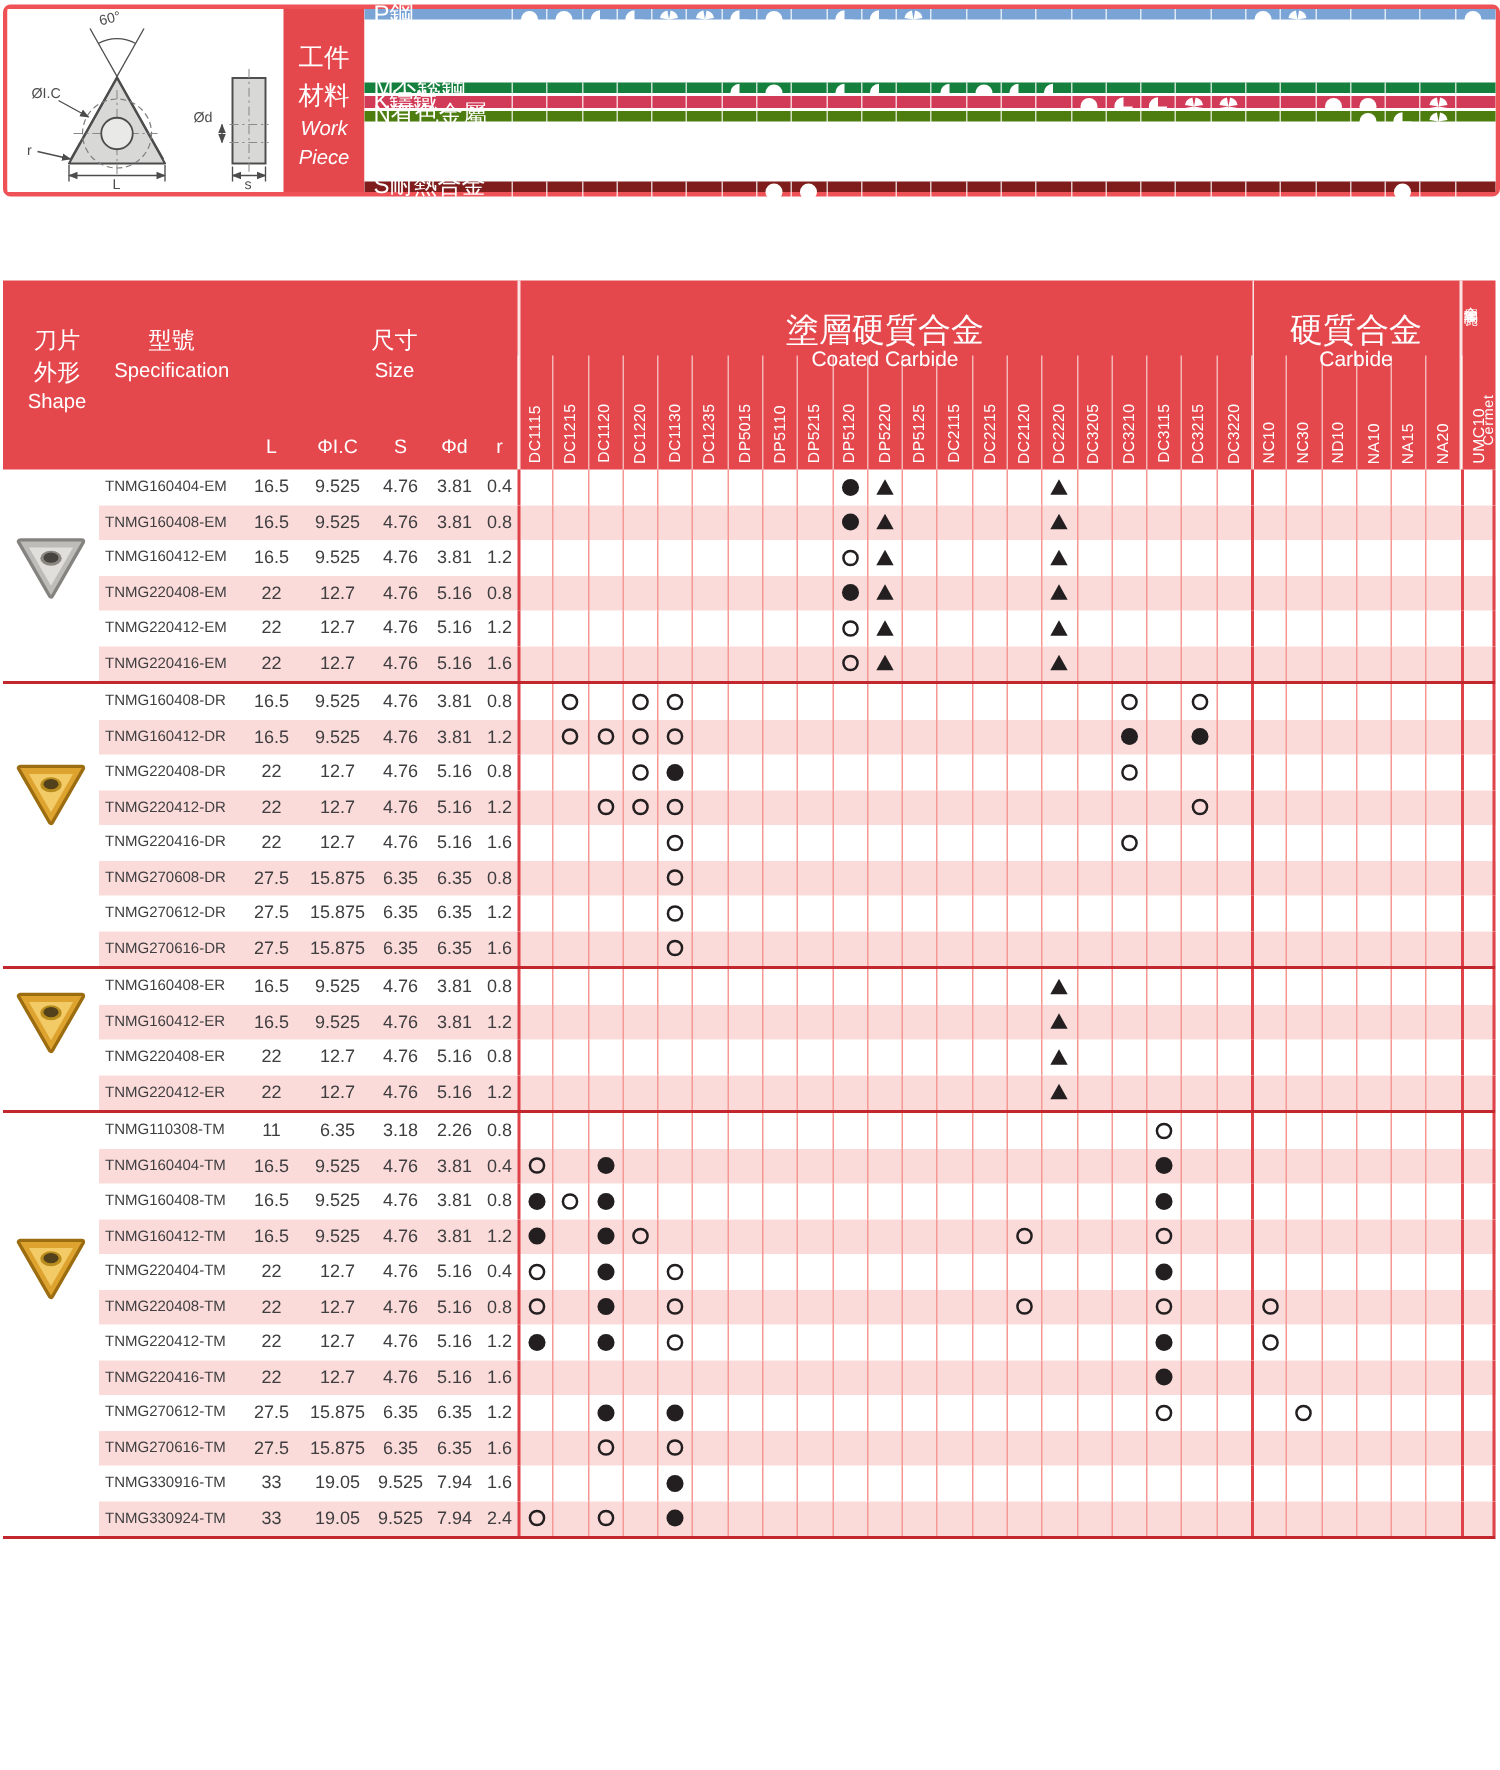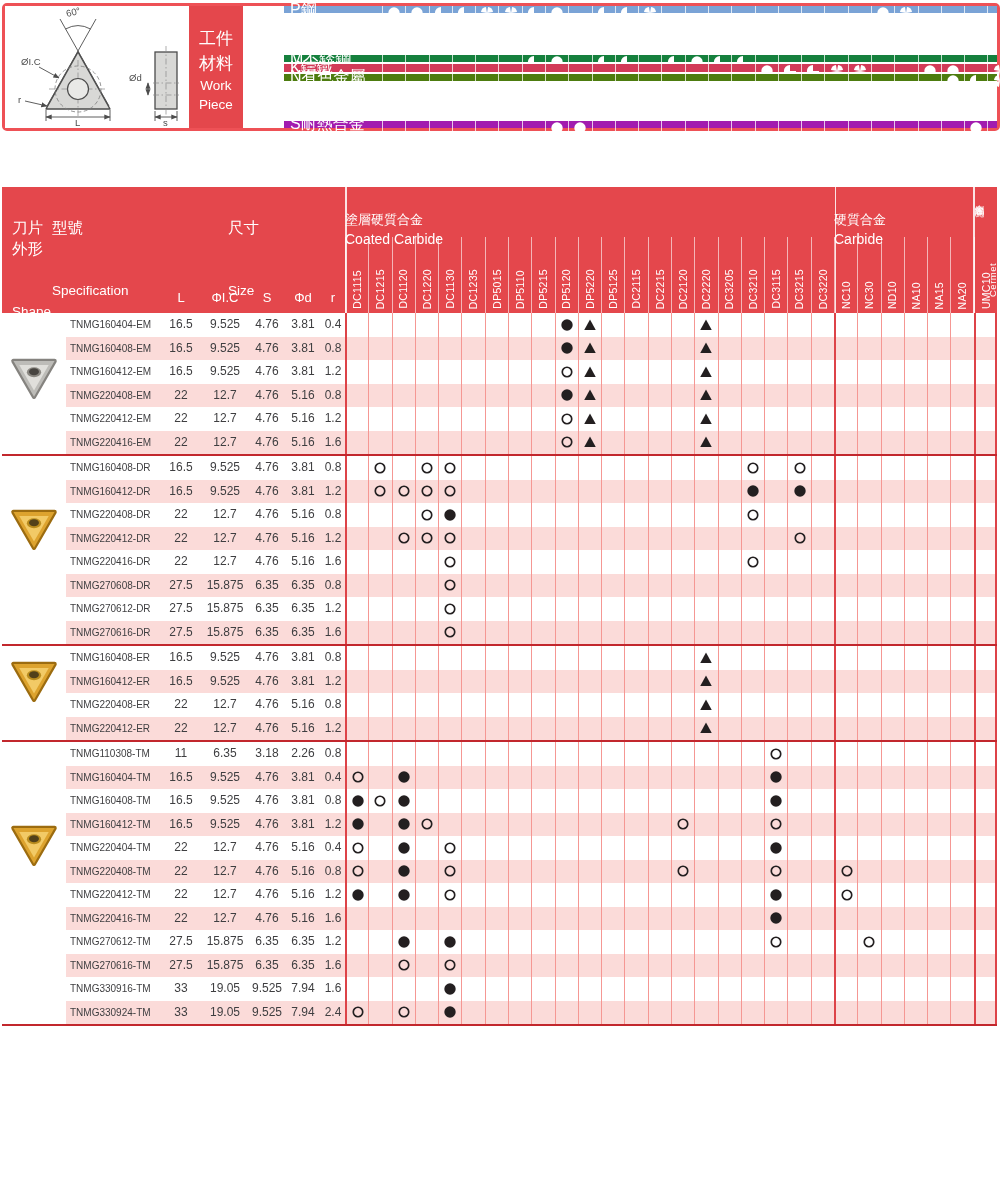--- a/index.html
+++ b/index.html
@@ -8,36 +8,36 @@
   
   .topband{position:absolute;left:2px;top:3px;width:992px;height:122px;border:3px solid #ee5156;border-radius:5px;display:flex;background:#fff;}
   .diag-box{width:184px;height:100%;background:#fff;}
   .diag{width:184px;height:121px;display:block;}
   .diag .lbl{font-size:9.5px;fill:#4c4c4c;font-family:"Liberation Sans",sans-serif;}
   .diag .thin{stroke:#4c4c4c;stroke-width:.9;fill:none;}
   .diag .cl{stroke:#8a8a8a;stroke-width:.7;stroke-dasharray:6 2.5 1.5 2.5;}
   .diag .dim{stroke:#4c4c4c;stroke-width:.9;}
   .wp-block{width:54px;background:#e4474c;color:#fff;text-align:center;padding-top:20px;box-sizing:border-box;}
   .wp-zh{font-size:17px;line-height:25px;display:block;}
-  .wp-en{font-size:13.5px;line-height:19px;display:block;}
-  .bands{flex:1;display:flex;flex-direction:column;gap:2px;background:#fff;padding-left:41px;}
+  .wp-en{font-size:13.5px;line-height:19px;display:block;font-style:italic;}
+  .bands{flex:1;display:flex;flex-direction:column;gap:2px;background:#fff;}
   .band-row{flex:1;position:relative;}
   .band-label{position:absolute;left:6px;top:50%;transform:translateY(-50%);font-size:16px;color:#fff;white-space:nowrap;}
   .band-grid{position:absolute;left:98px;top:0;bottom:0;width:652px;display:grid;grid-template-columns:repeat(28,1fr);}
   .band-cell{border-left:1px solid rgba(255,255,255,.75);display:flex;align-items:center;justify-content:center;}
   .sym{width:14px;height:14px;display:inline-block;}
   .sym svg{width:14px;height:14px;display:block;}
 
   
   .cat-table{position:absolute;left:2px;top:187px;width:995px;}
   .cat-header{position:relative;height:126px;background:#e4474c;color:#fff;}
-  .hd{position:absolute;white-space:nowrap;}
+  .hd{position:absolute;text-align:center;white-space:nowrap;}
   .hd-zh{font-size:15.5px;display:block;line-height:21px;}
-  .hd-en{font-size:13.5px;display:block;line-height:18px;margin-top:44px;}
-  .grp-zh{font-size:13px;display:block;line-height:21px;}
+  .hd-en{font-size:13.5px;display:block;line-height:18px;}
+  .grp-zh{font-size:22px;display:block;line-height:21px;}
   .grp-en{font-size:14px;display:block;line-height:18px;}
   .dimhead{position:absolute;font-size:13px;text-align:center;bottom:8px;}
   .hdr-vline{position:absolute;top:0;bottom:0;width:1.5px;background:rgba(255,255,255,.85);}
   .code-row{position:absolute;left:343px;bottom:0;width:652px;height:76px;display:grid;grid-template-columns:repeat(28,1fr);}
   .code-cell{border-left:1px solid rgba(255,255,255,.6);position:relative;display:flex;align-items:flex-end;justify-content:center;padding-bottom:4px;box-sizing:border-box;}
   .code-text{writing-mode:vertical-rl;transform:rotate(180deg);font-size:10.5px;letter-spacing:.3px;color:#fff;line-height:1;}
   .cermet-box{position:absolute;left:970px;top:10px;height:100px;width:26px;display:flex;justify-content:center;gap:1px;}
   .cermet-zh{writing-mode:vertical-rl;font-size:9.5px;letter-spacing:1px;}
   .cermet-en{writing-mode:vertical-rl;transform:rotate(180deg);font-size:9.5px;letter-spacing:.5px;}
 
@@ -452,21 +452,21 @@
                 <path d="M8 8 L9.22 1.11 A7 7 0 0 1 14.89 6.78 Z" fill="#ffffff" transform="rotate(0 8 8)"></path>
                 <path d="M8 8 L9.22 1.11 A7 7 0 0 1 14.89 6.78 Z" fill="#ffffff" transform="rotate(90 8 8)"></path>
                 <path d="M8 8 L9.22 1.11 A7 7 0 0 1 14.89 6.78 Z" fill="#ffffff" transform="rotate(180 8 8)"></path>
                 <path d="M8 8 L9.22 1.11 A7 7 0 0 1 14.89 6.78 Z" fill="#ffffff" transform="rotate(270 8 8)"></path>
               </svg>
             </span>
           </div>
           <div class="band-cell"></div>
         </div>
       </div>
-      <div class="band-row" style="background: #a21caf; margin-top: 38px;">
+      <div class="band-row" style="background: #7f1d1d; margin-top: 38px;">
         <div class="band-label">S耐熱合金</div>
         <div class="band-grid">
           <div class="band-cell"></div>
           <div class="band-cell"></div>
           <div class="band-cell"></div>
           <div class="band-cell"></div>
           <div class="band-cell"></div>
           <div class="band-cell"></div>
           <div class="band-cell"></div>
           <div class="band-cell">

